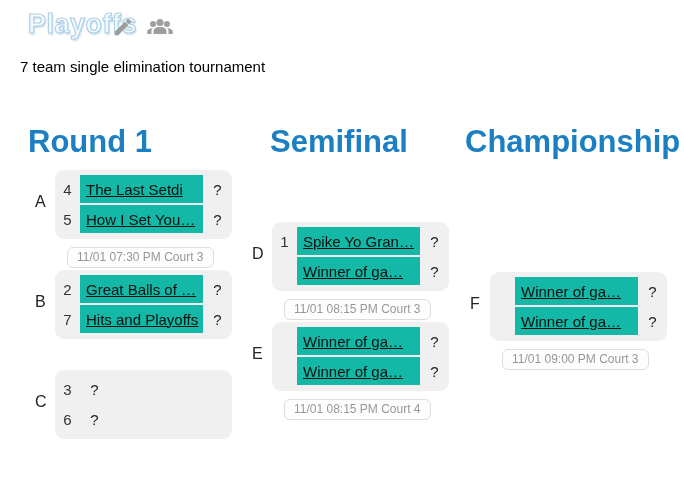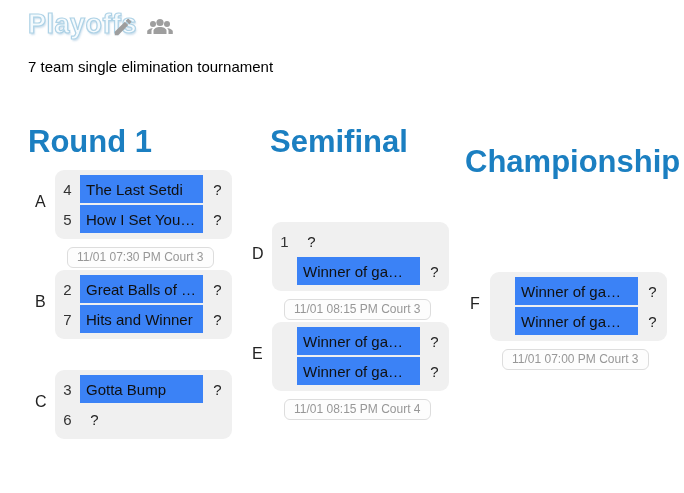--- a/index.html
+++ b/index.html
@@ -18,32 +18,32 @@
     color:#f4fafd;
     -webkit-text-stroke:1.2px #aed2e6;
     text-shadow:1px 2px 2px rgba(160,195,220,0.55);
     user-select:none;
   }
   .icon-btn { position:absolute; top:16px; width:22px; height:22px; cursor:pointer; }
   .icon-btn svg { width:100%; height:100%; fill:#9e9e9e; }
   .edit-btn { left:112px; }
   .participants-btn { left:146px; width:28px; }
   .subtitle {
-    position:absolute; left:28px; top:58px;
+    position:absolute; left:20px; top:58px;
     font-size:15px; color:#000000;
   }
 
   
   .round-header {
     position:absolute; top:124px;
     font-size:31px; font-weight:bold; color:#1b7fc1;
   }
   .rh-1 { left:28px; }
   .rh-2 { left:247px;margin-left:23px; }
-  .rh-3 { left:465px;margin-top:20px; }
+  .rh-3 { left:465px; }
 
   
   .match { position:absolute; width:177px; }
   .m-a { left:55px;  top:170px; }
   .m-b { left:55px;  top:270px; }
   .m-c { left:55px;  top:370px; }
   .m-d { left:272px; top:222px; }
   .m-e { left:272px; top:322px; }
   .m-f { left:490px; top:272px; }
 
@@ -57,25 +57,25 @@
     padding:3px 0 4px;
   }
   .slot { display:flex; align-items:stretch; height:28px; margin:2px 0; cursor:pointer; }
   .seed {
     width:25px; flex:none;
     display:flex; align-items:center; justify-content:center;
     font-size:15px; color:#333333;
   }
   .name {
     flex:1; min-width:0;
-    background:#3b82f6;
+    background:#14b8a6;
     display:flex; align-items:center;
     padding:12px 6px;
     font-size:15px; color:#101010;
-    white-space:nowrap; overflow:hidden;
+    white-space:nowrap; overflow:hidden;text-decoration:underline;
   }
   .score {
     width:29px; flex:none;
     display:flex; align-items:center; justify-content:center;
     font-size:15px; color:#222222;
   }
   .schedule {
     display:inline-block;
     margin:8px 0 0 12px;
     border:1px solid #dddddd;
@@ -134,46 +134,46 @@
 <div class="match m-b">
   <div class="match-letter">B</div>
   <div class="match-box">
     <div class="slot">
       <span class="seed">2</span>
       <span class="name">Great Balls of …</span>
       <span class="score">?</span>
     </div>
     <div class="slot">
       <span class="seed">7</span>
-      <span class="name">Hits and Winner</span>
+      <span class="name">Hits and Playoffs</span>
       <span class="score">?</span>
     </div>
   </div>
 </div>
 
 <div class="match m-c">
   <div class="match-letter">C</div>
   <div class="match-box">
     <div class="slot">
       <span class="seed">3</span>
-      <span class="name">Gotta Bump</span>
       <span class="score">?</span>
     </div>
     <div class="slot">
       <span class="seed">6</span>
       <span class="score">?</span>
     </div>
   </div>
 </div>
 
 <div class="match m-d">
   <div class="match-letter">D</div>
   <div class="match-box">
     <div class="slot">
       <span class="seed">1</span>
+      <span class="name">Spike Yo Gran…</span>
       <span class="score">?</span>
     </div>
     <div class="slot">
       <span class="seed"></span>
       <span class="name">Winner of ga…</span>
       <span class="score">?</span>
     </div>
   </div>
   <div class="schedule">11/01 08:15 PM Court 3</div>
 </div>
@@ -202,14 +202,14 @@
       <span class="seed"></span>
       <span class="name">Winner of ga…</span>
       <span class="score">?</span>
     </div>
     <div class="slot">
       <span class="seed"></span>
       <span class="name">Winner of ga…</span>
       <span class="score">?</span>
     </div>
   </div>
-  <div class="schedule">11/01 07:00 PM Court 3</div>
+  <div class="schedule">11/01 09:00 PM Court 3</div>
 </div>
 
 </body></html>

